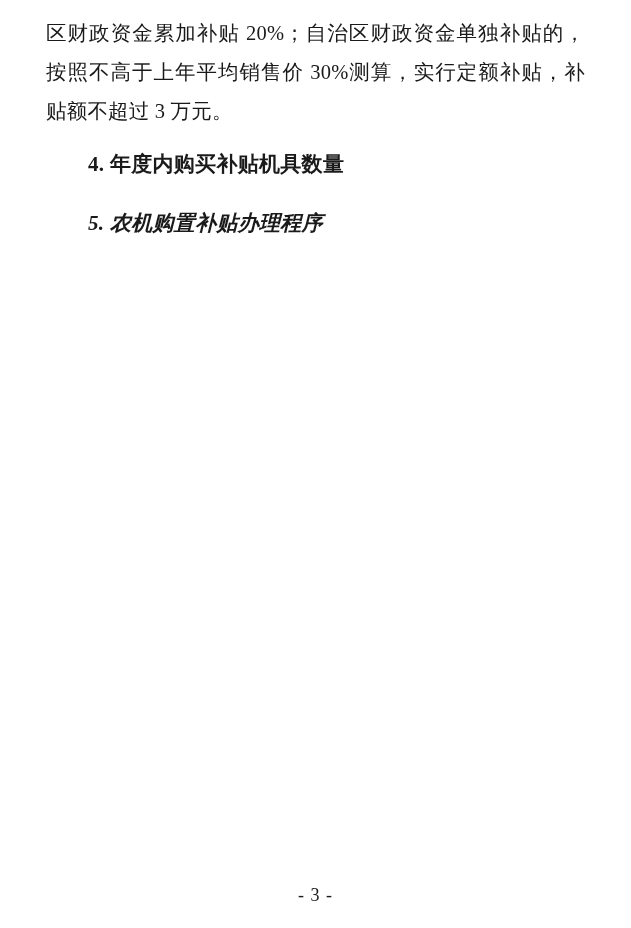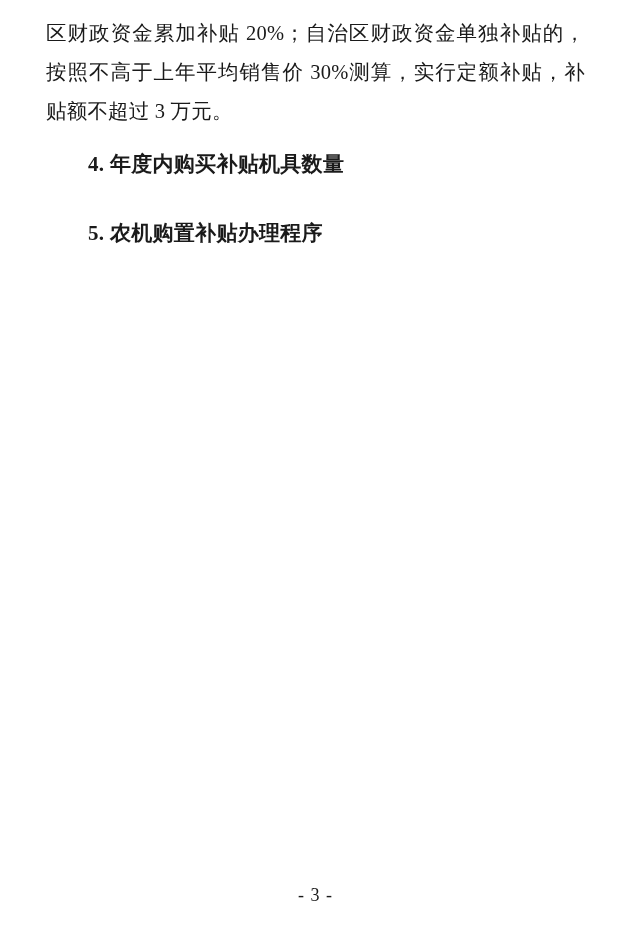--- a/index.html
+++ b/index.html
@@ -35,21 +35,22 @@
   }
   .heading {
     font-size: 21px;
     line-height: 39px;
     font-weight: bold;
     margin: 0;
     text-indent: 2em;
     letter-spacing: 0.3px;
   }
   .gap-before-heading {
-    margin-top: 16px;
+    margin-top: 6px;
+    font-style: italic;
   }
   .gap-after-heading {
     margin-top: 2px;
   }
   .spacer-large {
     height: 14px;
   }
   .footer {
     position: absolute;
     left: 0;

